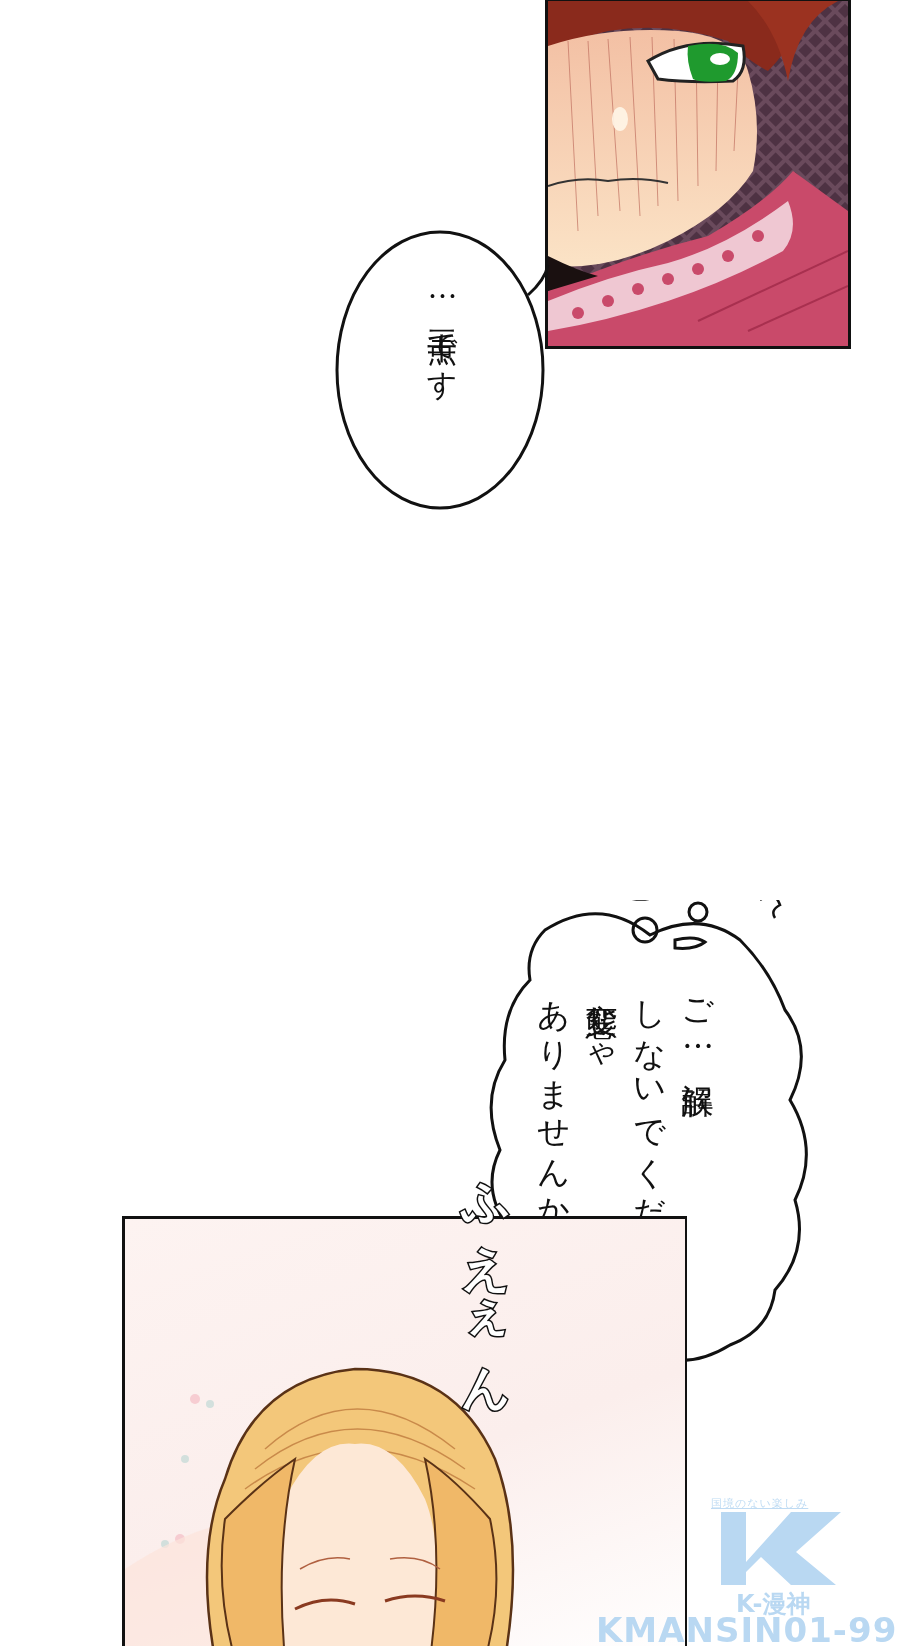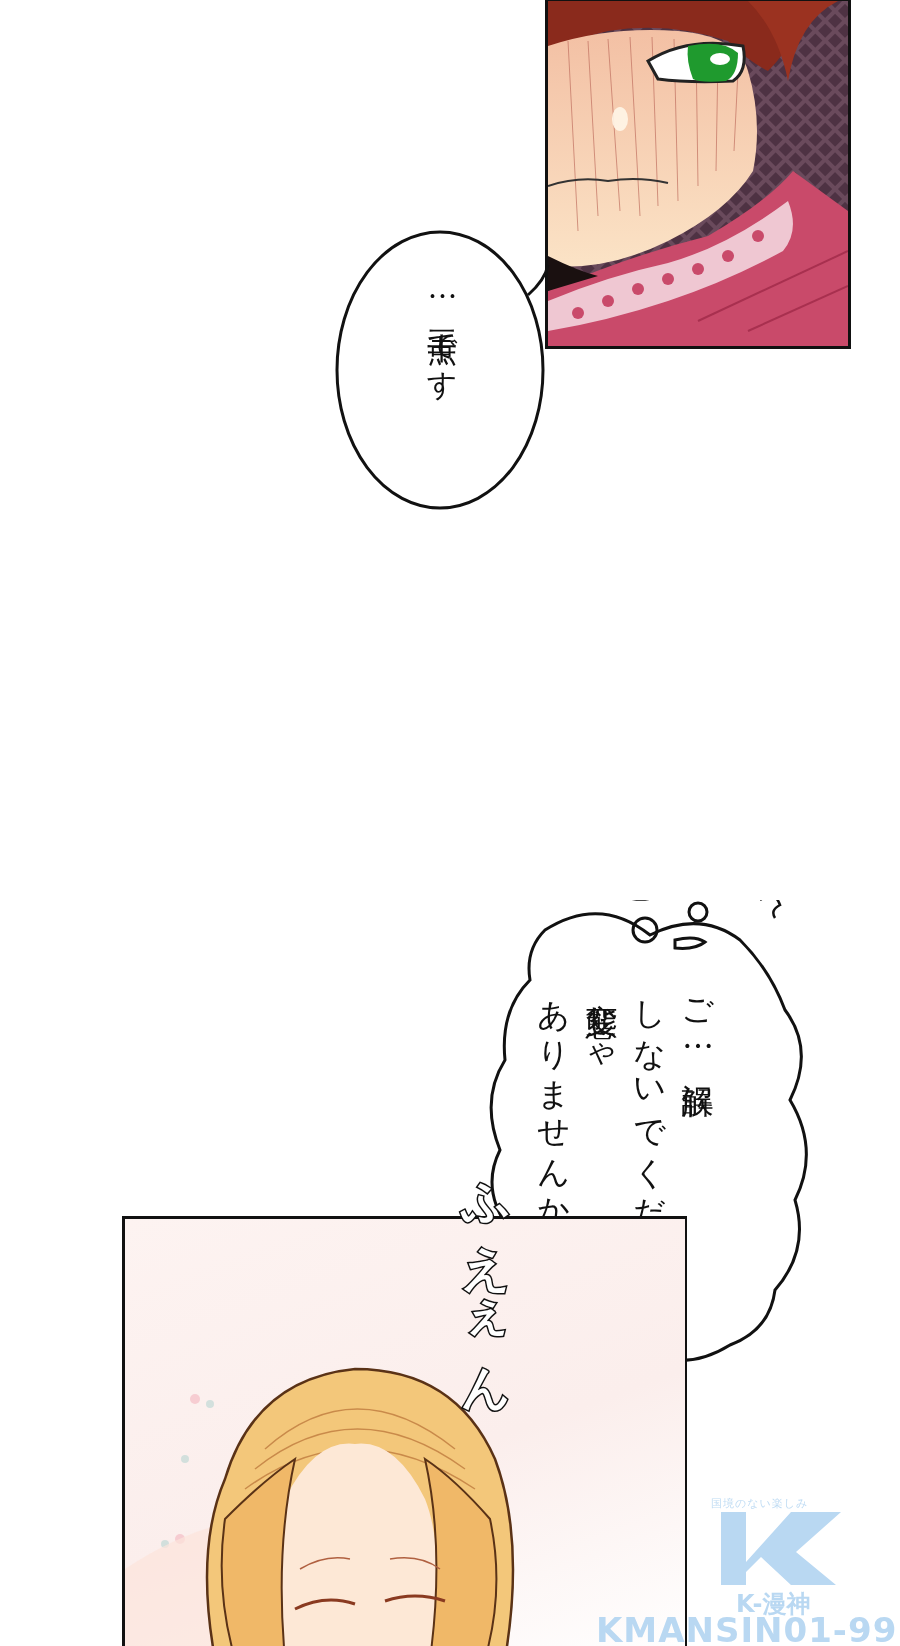--- a/index.html
+++ b/index.html
@@ -43,21 +43,21 @@
       color: #fff;
       -webkit-text-stroke: 3px #111;
       paint-order: stroke fill;
       font-family: "DejaVu Sans", "Liberation Sans", sans-serif;
     }
     #watermark {
       left: 596px; top: 1492px; width: 300px; height: 154px;
       color: #b9d8f2; text-align: center;
       font-family: "DejaVu Sans", "Liberation Sans", sans-serif;
     }
-    #watermark .tagline { font-size: 11px; letter-spacing: 1px; position: absolute; left: 115px; top: 4px; opacity: .9; }
+    #watermark .tagline { font-size: 11px; letter-spacing: 1px; position: absolute; left: 115px; top: 4px; opacity: .9; text-decoration: underline; }
     #watermark .logo { position: absolute; left: 120px; top: 15px; }
     #watermark .k-name { position: absolute; left: 140px; top: 96px; font-size: 24px; font-weight: bold; }
     #watermark .site { position: absolute; left: 0px; top: 118px; font-size: 34px; font-weight: bold; letter-spacing: 1px; white-space: nowrap; }
   </style>
 </head>
 <body>
 
 <div id="panel-top" class="abs">
   <svg width="300" height="345" viewBox="0 0 300 345">
 

